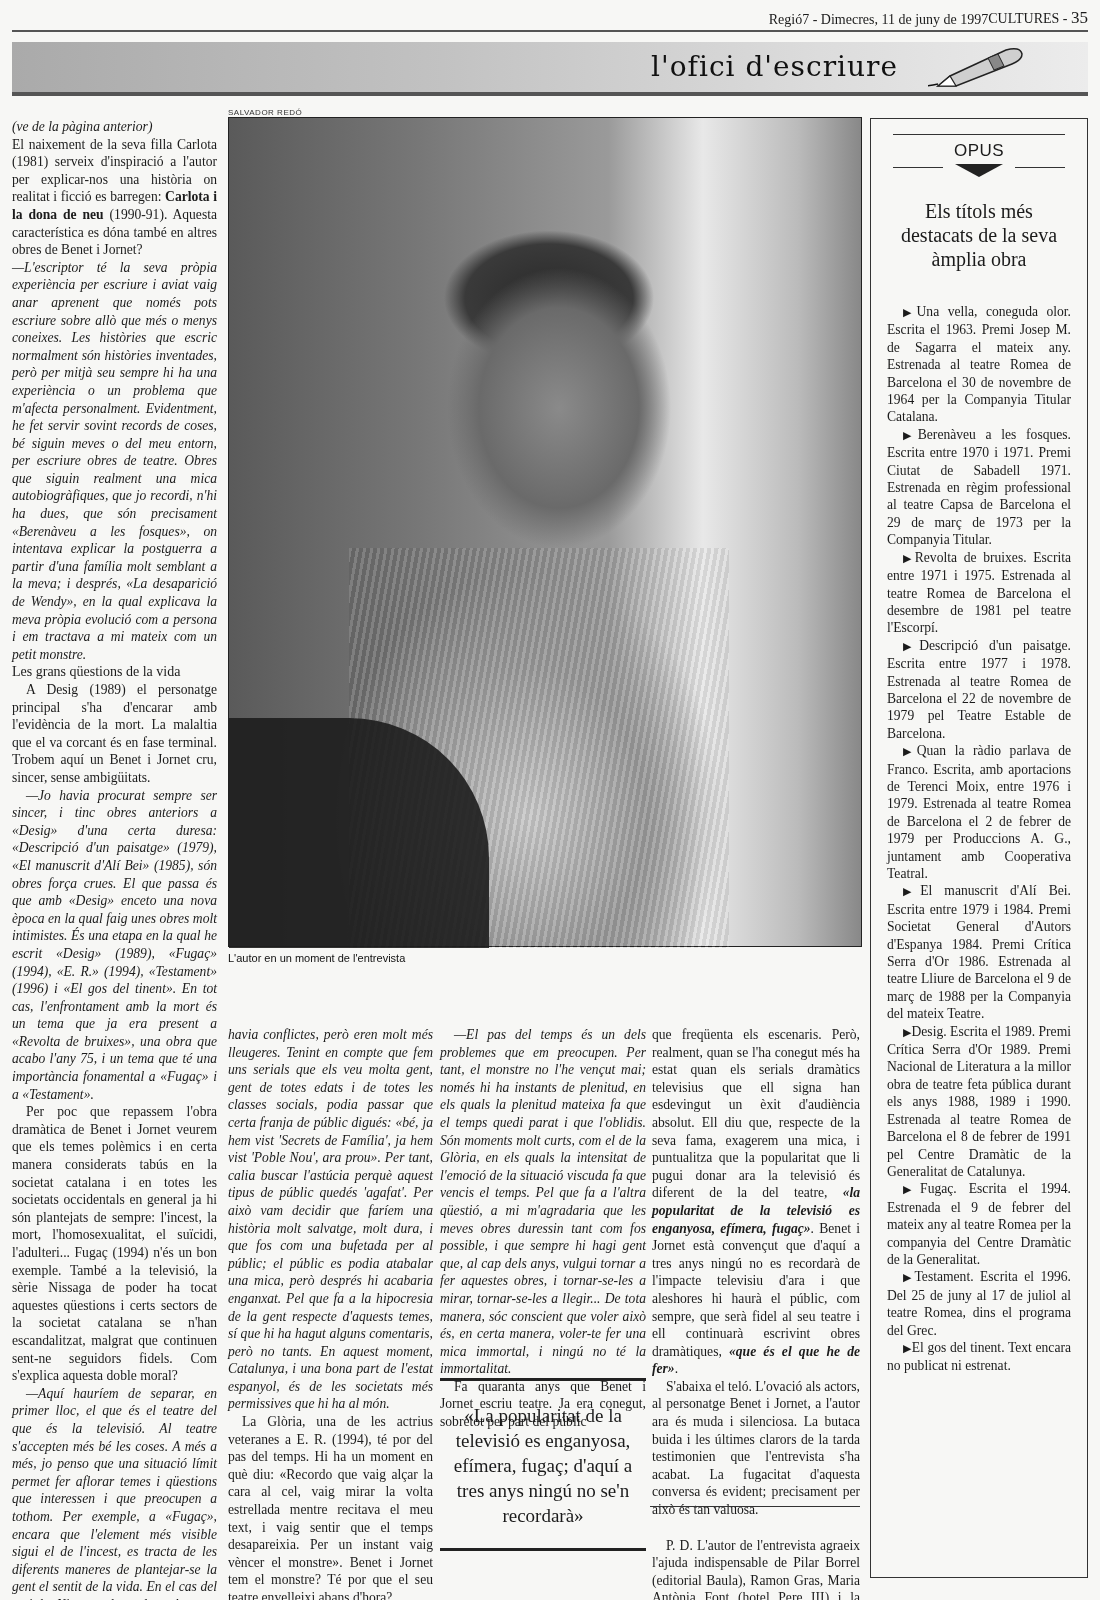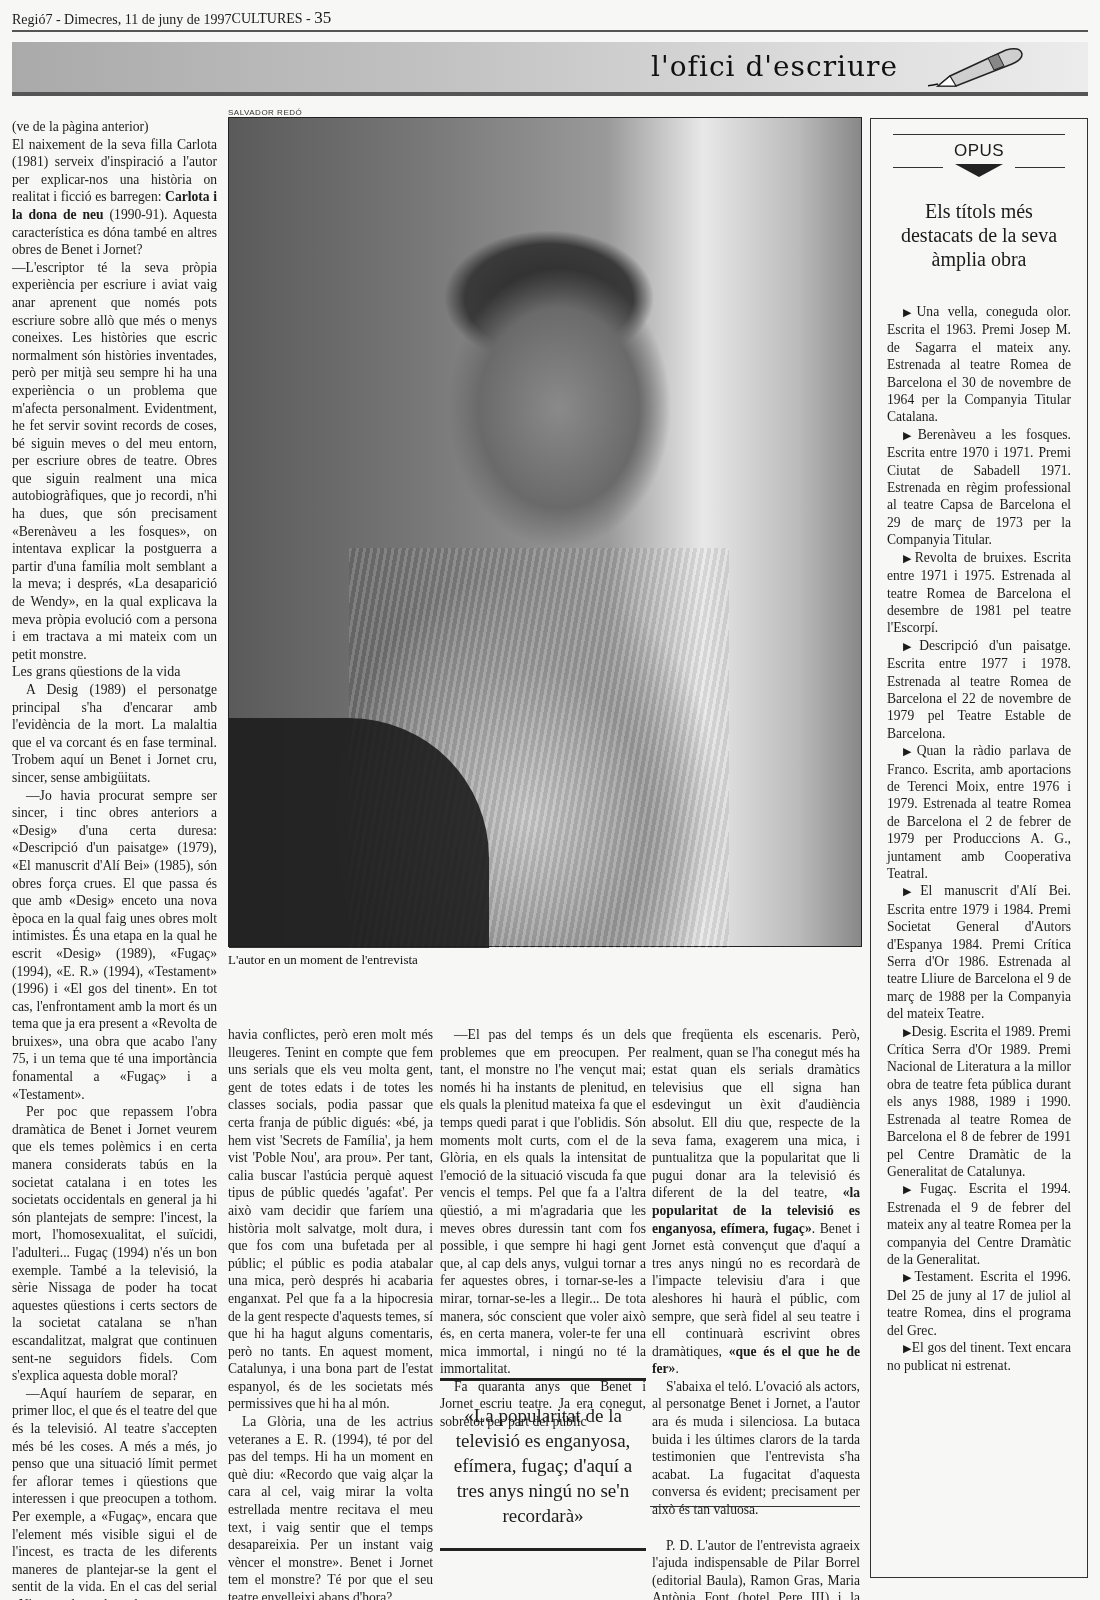--- a/index.html
+++ b/index.html
@@ -1,47 +1,47 @@
 <!DOCTYPE html>
 <html><head>
 <meta charset="utf-8">
 <style>
   * { box-sizing: border-box; margin: 0; padding: 0; }
   html, body { width: 1100px; height: 1600px; background: #f7f7f5; overflow: hidden; }
   body { position: relative; font-family: "Liberation Serif", serif; color: #1b1b1b; }
 
-  .topline { position: absolute; left: 12px; top: 6px; width: 1076px; height: 22px; display: flex; justify-content: flex-start; align-items: flex-end; font-size: 14px; }
+  .topline { position: absolute; left: 12px; top: 6px; width: 1076px; height: 22px; display: flex; justify-content: flex-end; align-items: flex-end; font-size: 14px; }
   .topline .section b { font-size: 17px; font-weight: normal; }
   .rule-top { position: absolute; left: 12px; top: 30px; width: 1076px; height: 2px; background: #555; }
 
   .banner { position: absolute; left: 12px; top: 42px; width: 1076px; height: 54px;
     background: linear-gradient(90deg, #aaa 0%, #c2c2c2 40%, #dcdcdc 75%, #ececec 100%);
     border-bottom: 4px solid #555; }
   .banner .brand { position: absolute; right: 190px; top: 8px; font-family: "DejaVu Serif", serif; font-size: 28px; color: #111; letter-spacing: 1px; }
   .banner .pen { position: absolute; right: 60px; top: 4px; width: 100px; height: 44px; }
 
   .col { position: absolute; font-size: 13.6px; line-height: 17.6px; text-align: justify; }
   .col p { margin: 0; }
   .col p.indent { text-indent: 14px; }
-  .it { }
+  .it { font-style: italic; }
   .bold { font-weight: bold; }
   .subhead { font-size: 14px; margin: 14px 0 10px; text-align: left; }
 
   .photo-credit { position: absolute; left: 228px; top: 108px; font-family: Liberation Sans, sans-serif; font-size: 8px; letter-spacing: 0.5px; color: #333; }
   .photo { position: absolute; left: 228px; top: 117px; width: 634px; height: 830px;
     background:
       radial-gradient(ellipse 160px 200px at 330px 290px, #8a8a8a 0%, #6a6a6a 50%, transparent 70%),
       radial-gradient(ellipse 140px 90px at 320px 180px, #2a2a2a 0%, #3a3a3a 60%, transparent 75%),
       radial-gradient(ellipse 260px 330px at 300px 700px, #c9c9c9 0%, #9a9a9a 45%, transparent 75%),
       linear-gradient(90deg, #5a5a5a 0%, #777 30%, #9a9a9a 60%, #e8e8e8 75%, #bbb 90%, #888 100%);
     border: 1px solid #222; }
   .photo .stripes { position: absolute; left: 120px; top: 430px; width: 380px; height: 400px;
     background: repeating-linear-gradient(100deg, rgba(255,255,255,0.12) 0 3px, rgba(0,0,0,0.08) 3px 7px); }
   .photo .dark-sleeve { position: absolute; left: 0; top: 600px; width: 260px; height: 230px; background: #1d1d1d; border-top-right-radius: 140px; opacity: 0.9; }
-  .caption { position: absolute; left: 228px; top: 952px; font-family: Liberation Serif, serif; font-size: 13px; color: #111; }
+  .caption { position: absolute; left: 228px; top: 952px; font-family: Liberation Sans, sans-serif; font-size: 11px; color: #111; }
 
   .pullquote { position: absolute; left: 440px; top: 1378px; width: 206px; border-top: 3px solid #222; border-bottom: 3px solid #222; padding: 22px 2px 20px; text-align: center; font-size: 19px; line-height: 25px; }
   .pd-rule { position: absolute; left: 650px; top: 1506px; width: 210px; height: 1px; background: #333; }
 
   .sidebar { position: absolute; left: 870px; top: 118px; width: 218px; height: 1460px; border: 1px solid #333; padding: 0 16px; }
   .sidebar .opus-head { position: relative; height: 50px; margin-top: 10px; }
   .sidebar .opus-line { position: absolute; left: 6px; right: 6px; top: 5px; height: 1px; background: #333; }
   .sidebar .opus-label { position: absolute; left: 0; right: 0; top: 12px; text-align: center; font-family: "Liberation Sans", sans-serif; font-size: 17px; letter-spacing: 0.5px; }
   .sidebar .opus-side { position: absolute; top: 38px; height: 1px; width: 50px; background: #333; }
   .sidebar .opus-side.l { left: 6px; } .sidebar .opus-side.r { right: 6px; }

